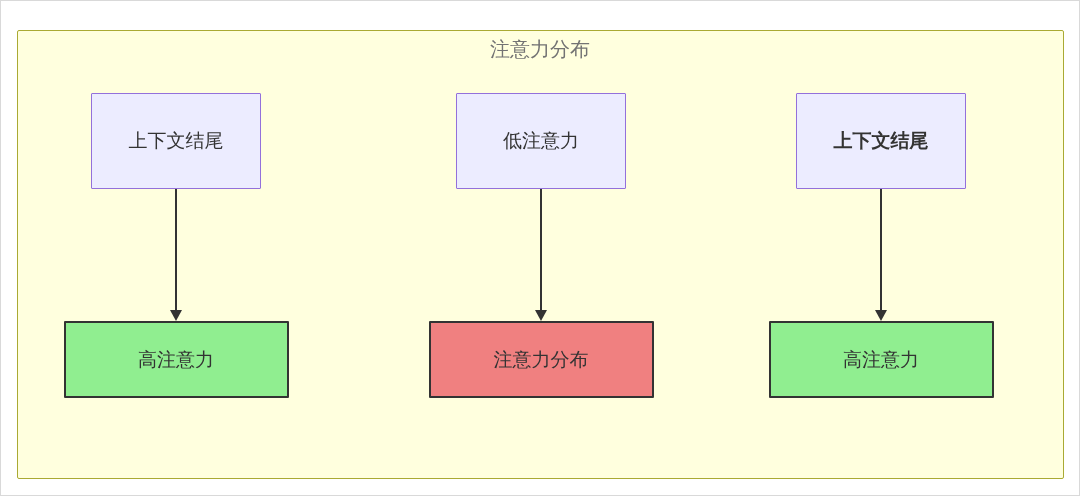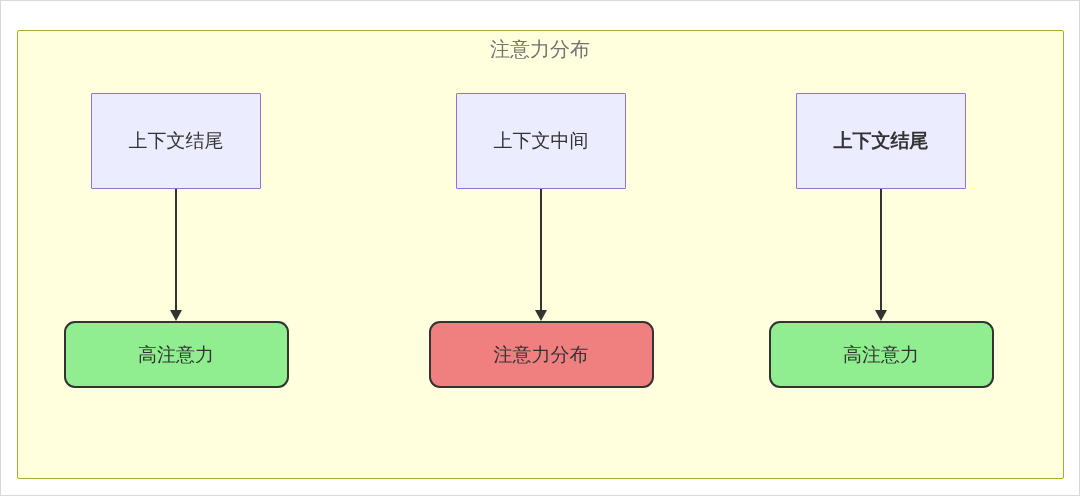--- a/index.html
+++ b/index.html
@@ -69,23 +69,23 @@
   }
   .arrow-head {
     width: 0;
     height: 0;
     border-left: 6px solid transparent;
     border-right: 6px solid transparent;
     border-top: 11px solid #333333;
   }
   .target-node {
     width: 225px;
-    height: 67px;
+    height: 77px;
     border: 2px solid #333333;
-    border-radius: 11px;
+    border-radius: 1px;
     display: flex;
     align-items: center;
     justify-content: center;
     font-size: 19px;
     color: #333333;
   }
 </style>
 </head>
 <body>
 
@@ -103,21 +103,21 @@
       <div class="arrow-line"></div>
       <div class="arrow-head"></div>
     </div>
     <div class="target-node" style="background-color: rgb(144, 238, 144);">
       <span>高注意力</span>
     </div>
   </div>
 
   <div class="column col-2">
     <div class="source-node" style="background-color: rgb(236, 236, 255);">
-      <span>上下文中间</span>
+      <span>低注意力</span>
     </div>
     <div class="arrow">
       <div class="arrow-line"></div>
       <div class="arrow-head"></div>
     </div>
     <div class="target-node" style="background-color: rgb(240, 128, 128);">
       <span>注意力分布</span>
     </div>
   </div>
 

